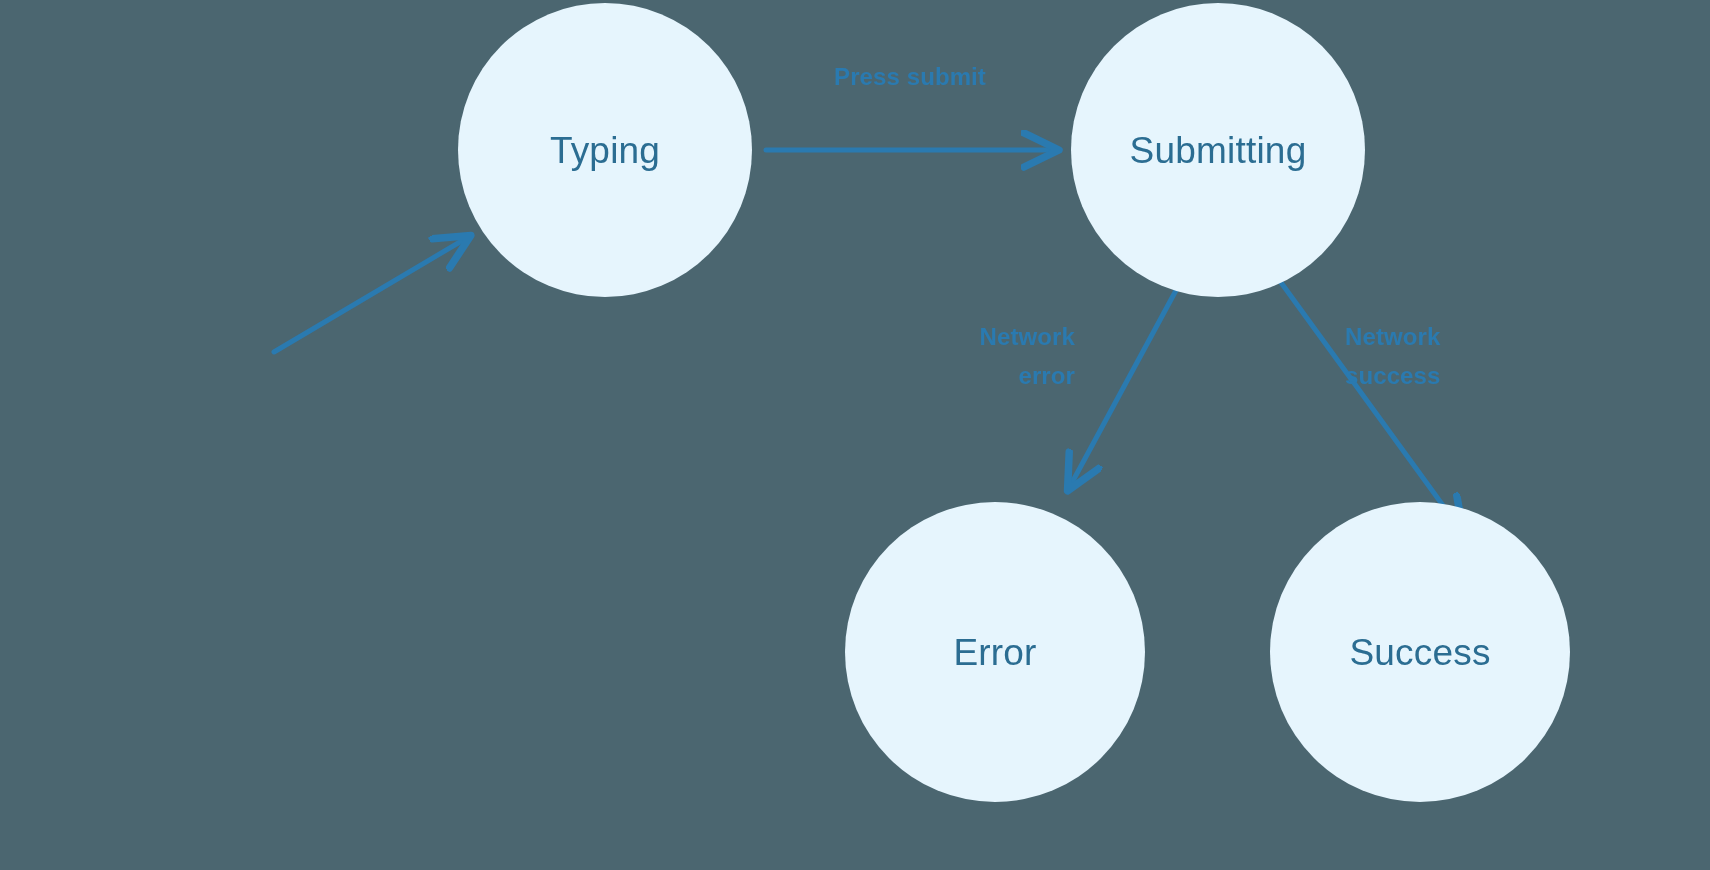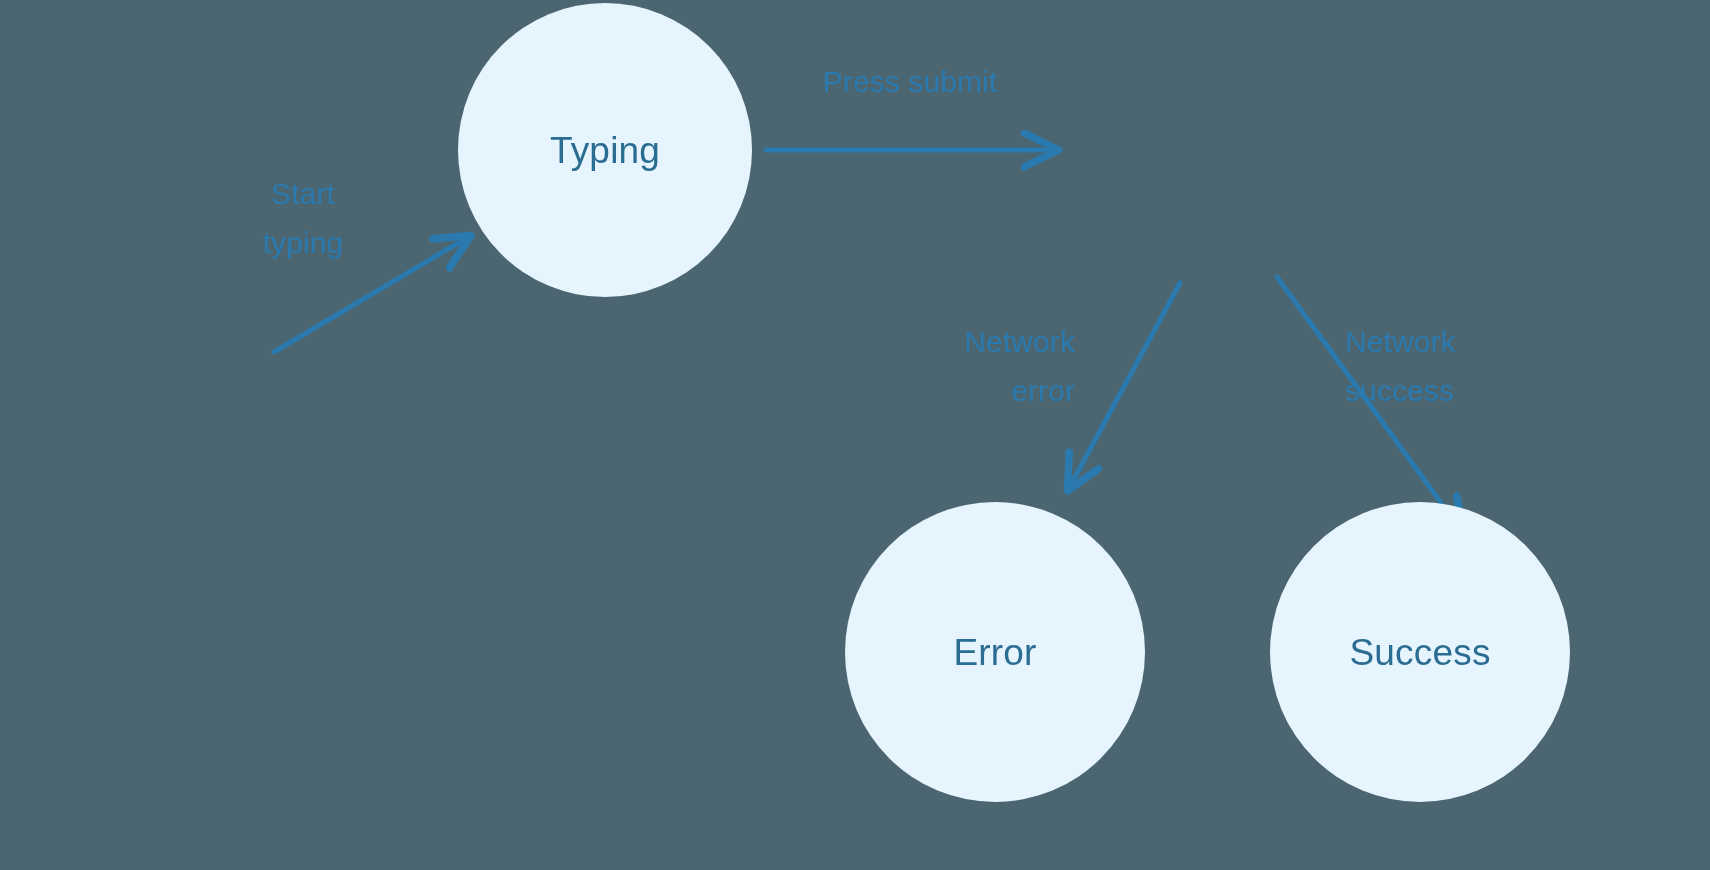--- a/index.html
+++ b/index.html
@@ -38,23 +38,23 @@
     color: #2b6d92;
     font-size: 37px;
     font-weight: 400;
     letter-spacing: 0.2px;
     line-height: 1;
     white-space: nowrap;
   }
   .edge-label {
     position: absolute;
     color: #2a7ab0;
-    font-size: 30px;
+    font-size: 24px;
     line-height: 1.62;
-    font-weight: 400;
+    font-weight: 700;
     letter-spacing: 0.1px;
     white-space: pre-line;
   }
   .edge-label.center { text-align: center; }
   .edge-label.right  { text-align: right; }
   .edge-label.left   { text-align: left; }
 </style>
 </head>
 <body>
 
@@ -74,31 +74,32 @@
     <line x1="1180" y1="283" x2="1068" y2="490" stroke="#2a7ab0" stroke-width="5" stroke-linecap="round" marker-end="url(#arrowhead)"></line>
 
     <line x1="1277" y1="277" x2="1463" y2="533" stroke="#2a7ab0" stroke-width="5" stroke-linecap="round" marker-end="url(#arrowhead)"></line>
   </svg>
 
 
   <div class="node" style="left:458px; top:3px; width:294px; height:294px;">
     <span class="node-label">Typing</span>
   </div>
 
+  <div class="node" style="left:1071px; top:3px; width:294px; height:294px;">
+    <span class="node-label">Submitting</span>
+  </div>
 
   <div class="node" style="left:845px; top:502px; width:300px; height:300px;">
     <span class="node-label">Error</span>
   </div>
 
   <div class="node" style="left:1270px; top:502px; width:300px; height:300px;">
     <span class="node-label">Success</span>
   </div>
 
-  <div class="edge-label center" style="left:218px; top:170px; width:170px;">Start
-typing</div>
 
   <div class="edge-label center" style="left:790px; top:58px; width:240px;">Press submit</div>
 
   <div class="edge-label right" style="left:860px; top:318px; width:215px;">Network
 error</div>
 
   <div class="edge-label left" style="left:1345px; top:318px; width:300px;">Network
 success</div>
 
 </div>

